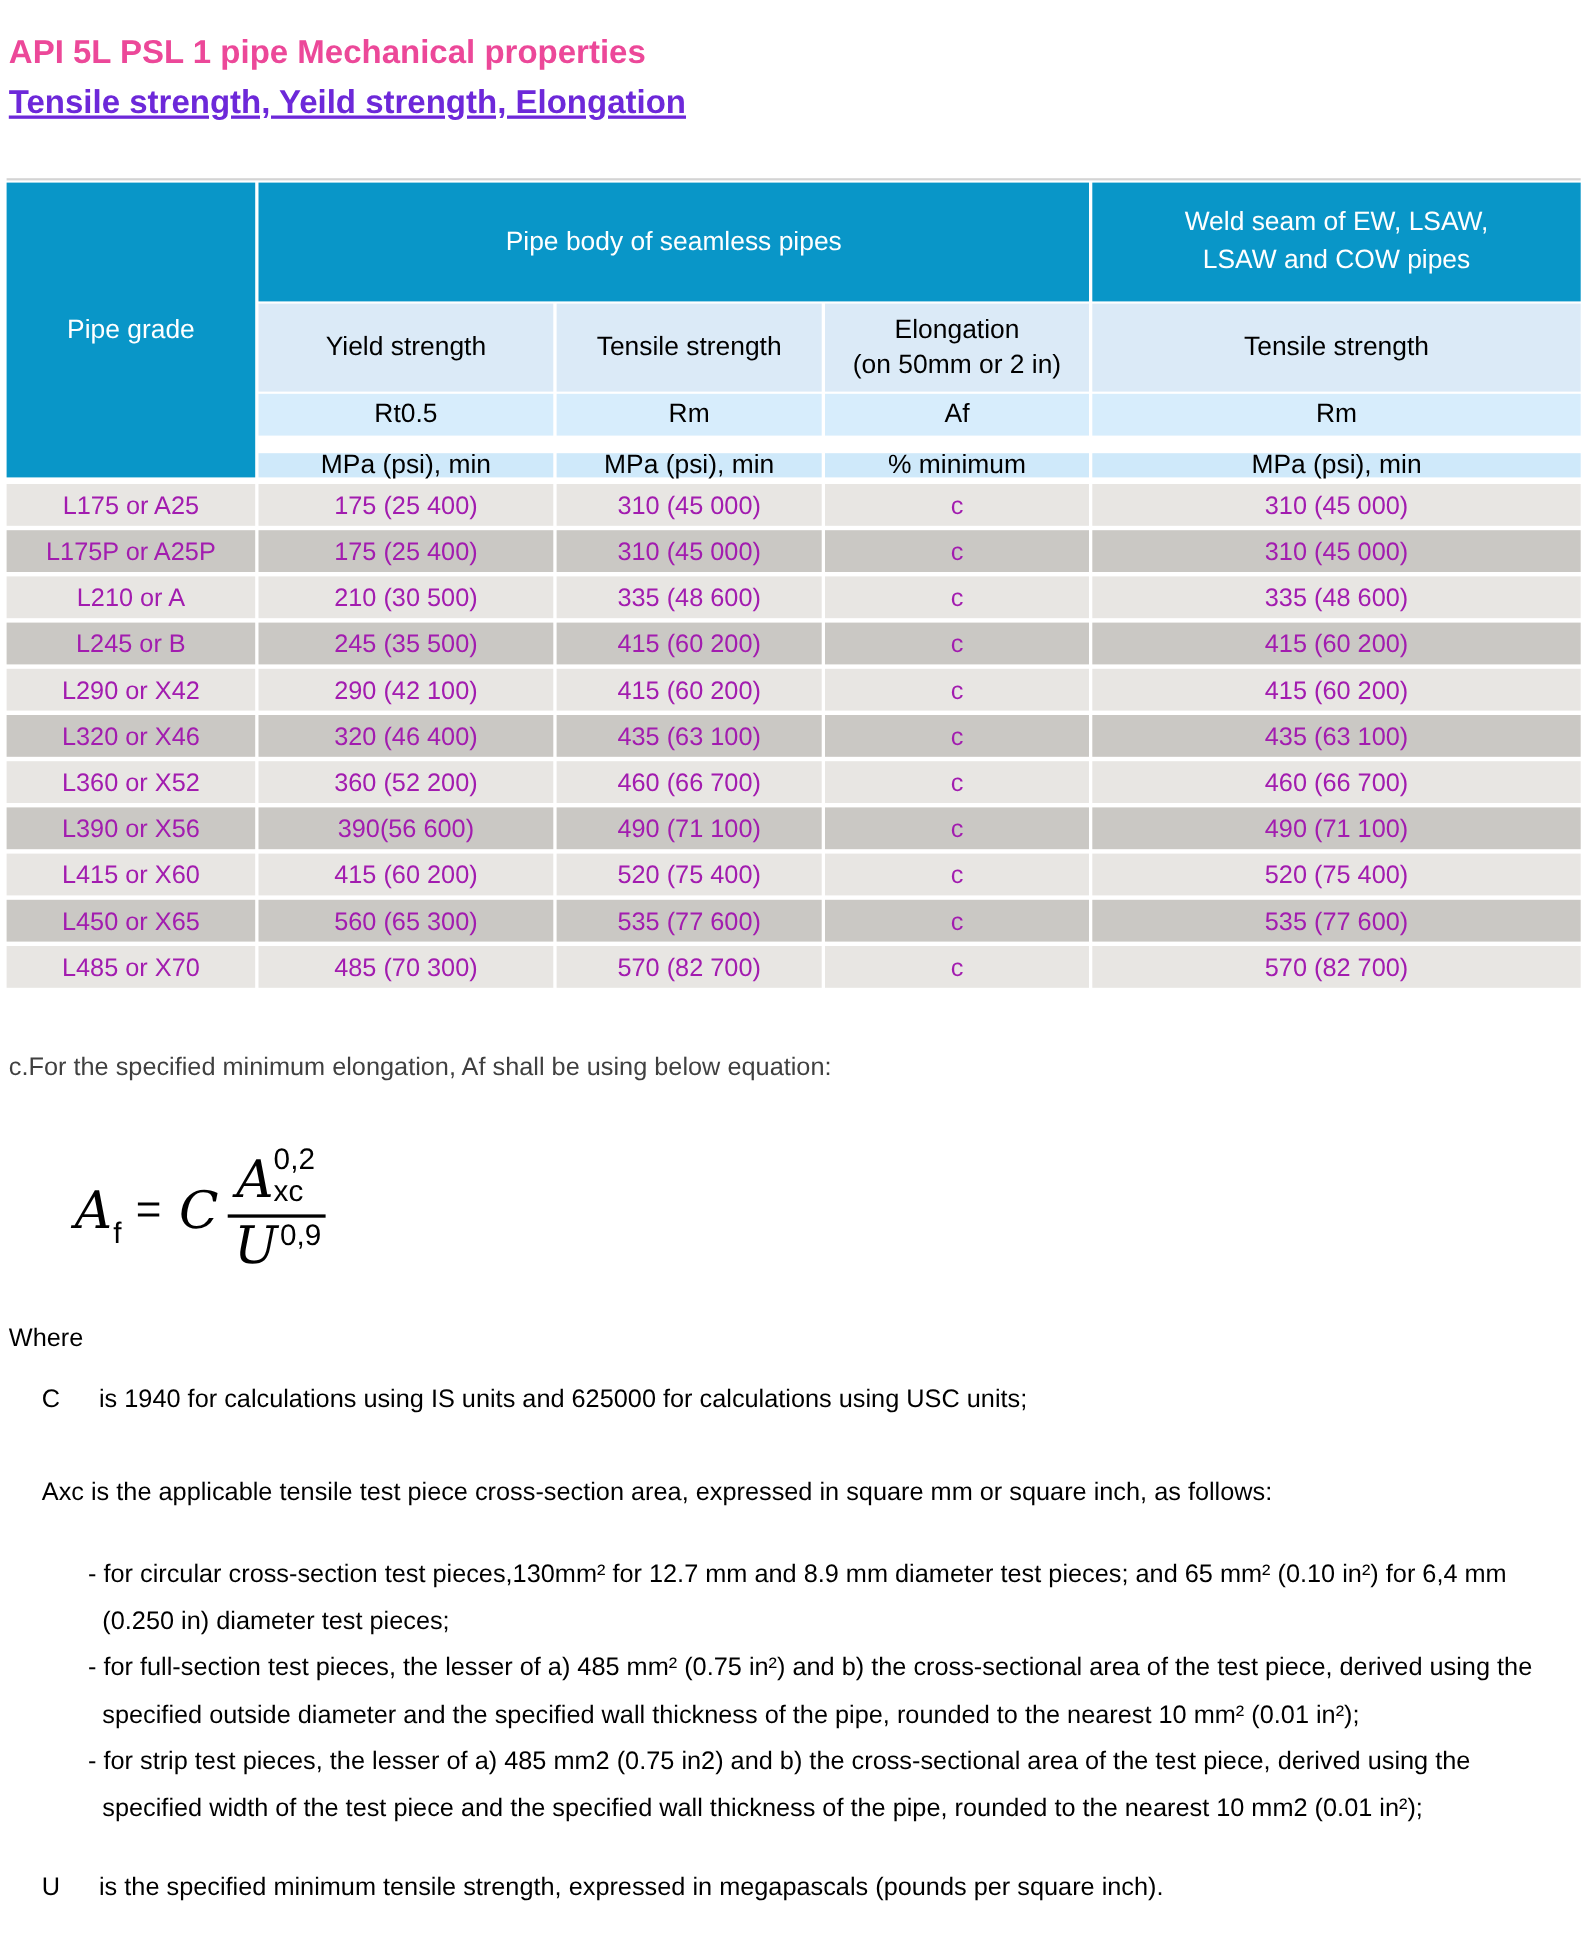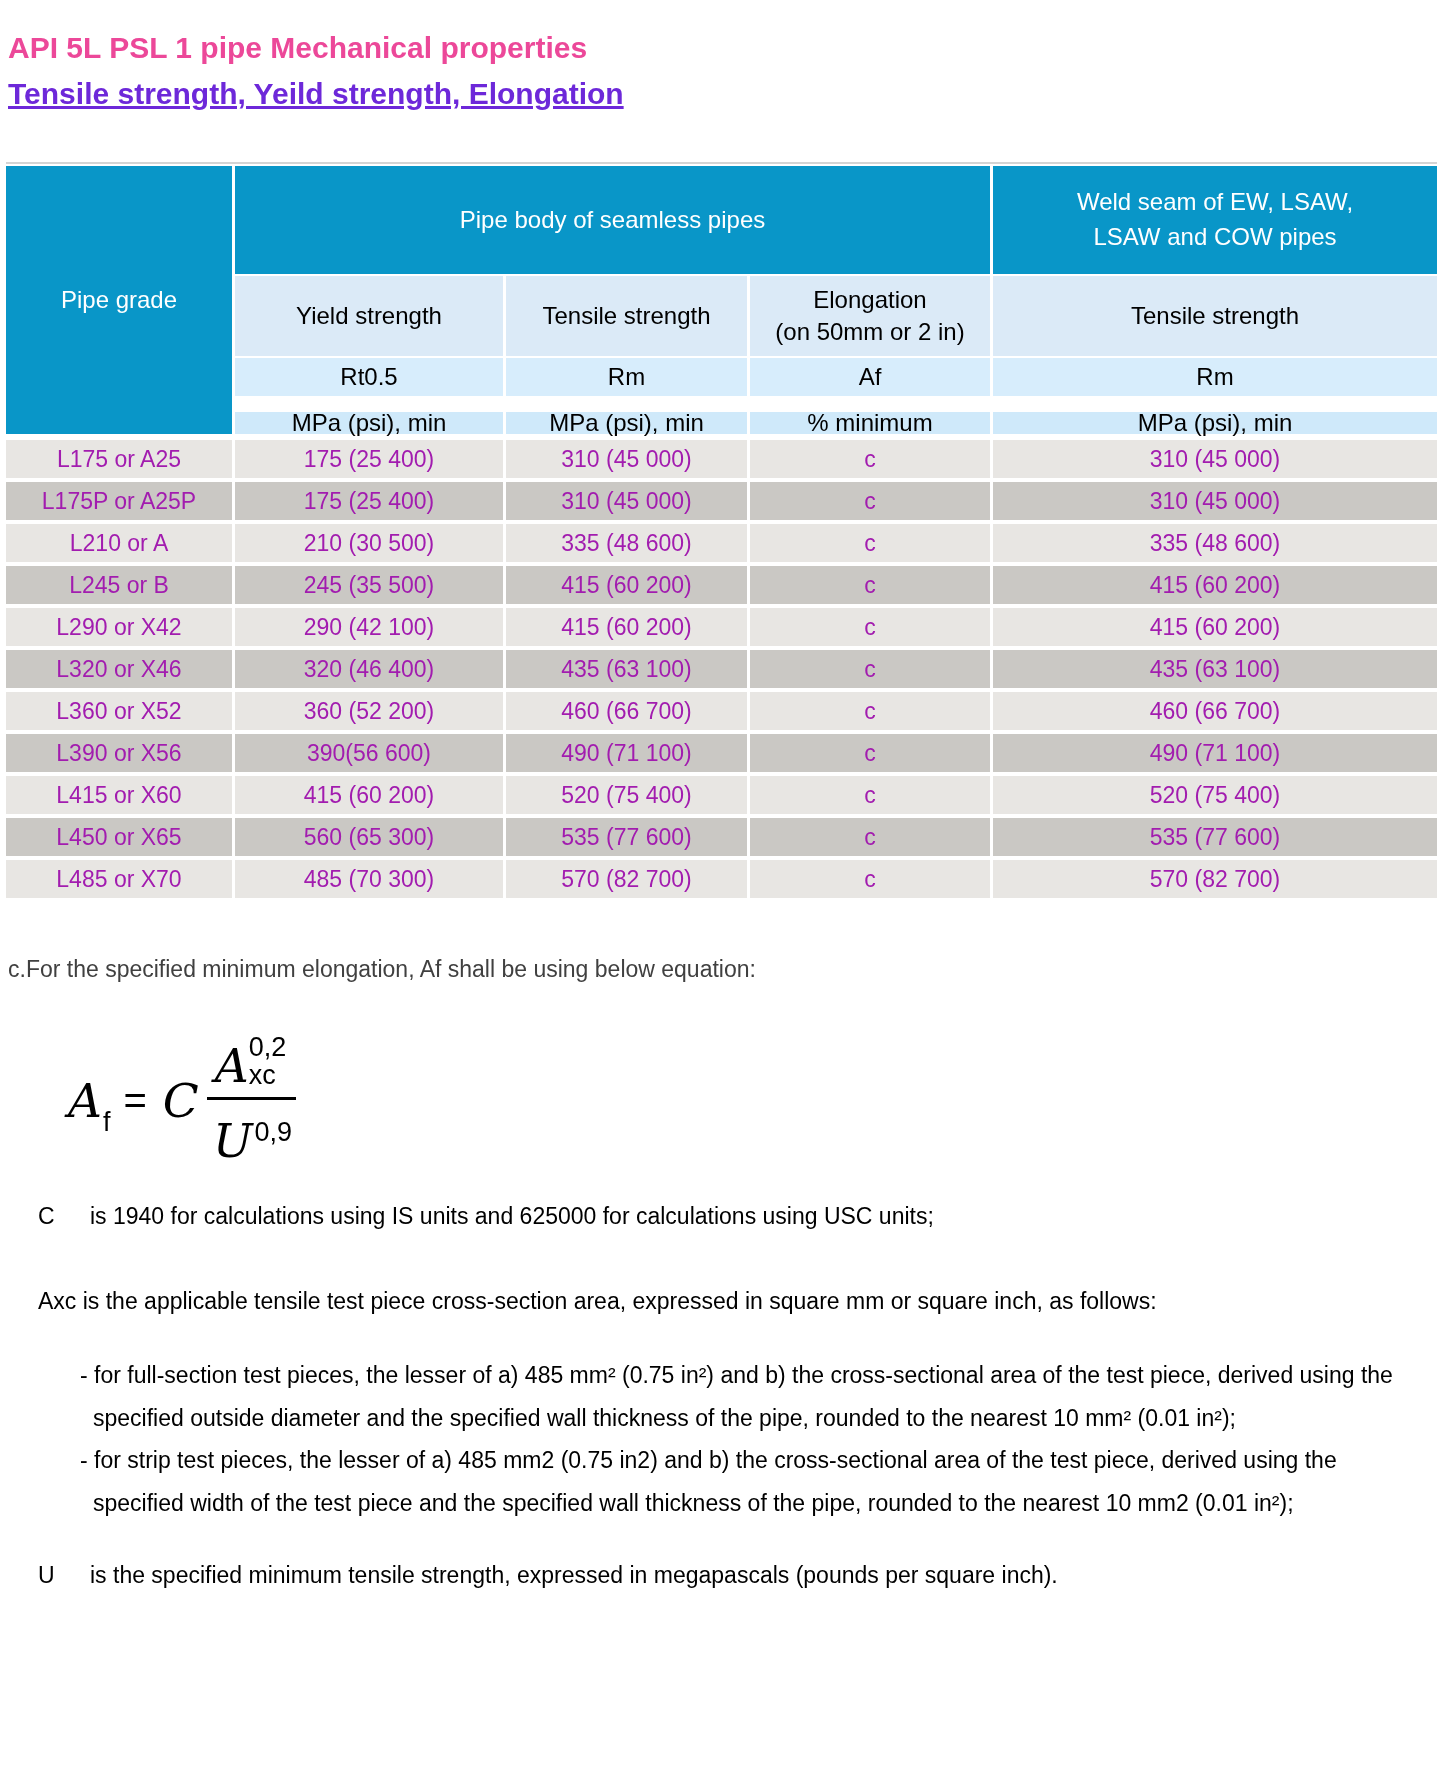--- a/index.html
+++ b/index.html
@@ -94,21 +94,21 @@
   .eq-num {
     border-bottom: 3px solid #000;
     padding: 0 10px 3px 8px;
     display: flex; align-items: center;
   }
   .eq-stack {
     display: inline-flex; flex-direction: column;
     font-size: 27px; line-height: 1.05;
     transform: translateY(-4px);
   }
-  .eq-den { padding-top: 17px; }
+  .eq-den { padding-top: 2px; }
   .eq-den-sup {
     font-size: 27px; line-height: 1;
     position: relative; top: -16px; left: 2px;
   }
 
   .where-label { margin: 28px 0 0 8px; font-size: 23px; }
   .def-row { display: flex; margin: 24px 0 0 38px; font-size: 23px; line-height: 1.5; }
   .def-term { width: 52px; flex: 0 0 52px; }
   .def-text { flex: 1; }
   .axc-def {
@@ -257,29 +257,31 @@
           <span>0,2</span>
           <span>xc</span>
         </span>
       </span>
       <span class="eq-den">
         <span class="eq-var">U</span><span class="eq-den-sup">0,9</span>
       </span>
     </span>
   </div>
 
+  <p class="where-label">Where</p>
 
   <div class="def-row">
     <span class="def-term">C</span>
     <span class="def-text">is 1940 for calculations using IS units and 625000 for calculations using USC units;</span>
   </div>
 
   <p class="axc-def">Axc is the applicable tensile test piece cross-section area, expressed in square mm  or square inch, as follows:</p>
 
   <div class="bullets">
+    <p class="bullet">- for circular cross-section test pieces,130mm² for 12.7 mm and 8.9 mm diameter test pieces; and 65 mm² (0.10 in²) for 6,4 mm (0.250 in) diameter test pieces;</p>
     <p class="bullet">- for full-section test pieces, the lesser of a) 485 mm² (0.75 in²) and b) the cross-sectional area of the test piece, derived using the specified outside diameter and the specified wall thickness of the pipe,  rounded to the nearest 10 mm² (0.01 in²);</p>
     <p class="bullet">- for strip test pieces, the lesser of a) 485 mm2 (0.75 in2) and b) the cross-sectional  area of the test piece, derived using the specified width of the test piece and  the specified wall thickness of the pipe, rounded to the nearest 10 mm2 (0.01 in²);</p>
   </div>
 
   <div class="def-row u-row">
     <span class="def-term">U</span>
     <span class="def-text">is the specified minimum tensile strength, expressed in megapascals (pounds per square inch).</span>
   </div>
 
 </div>

